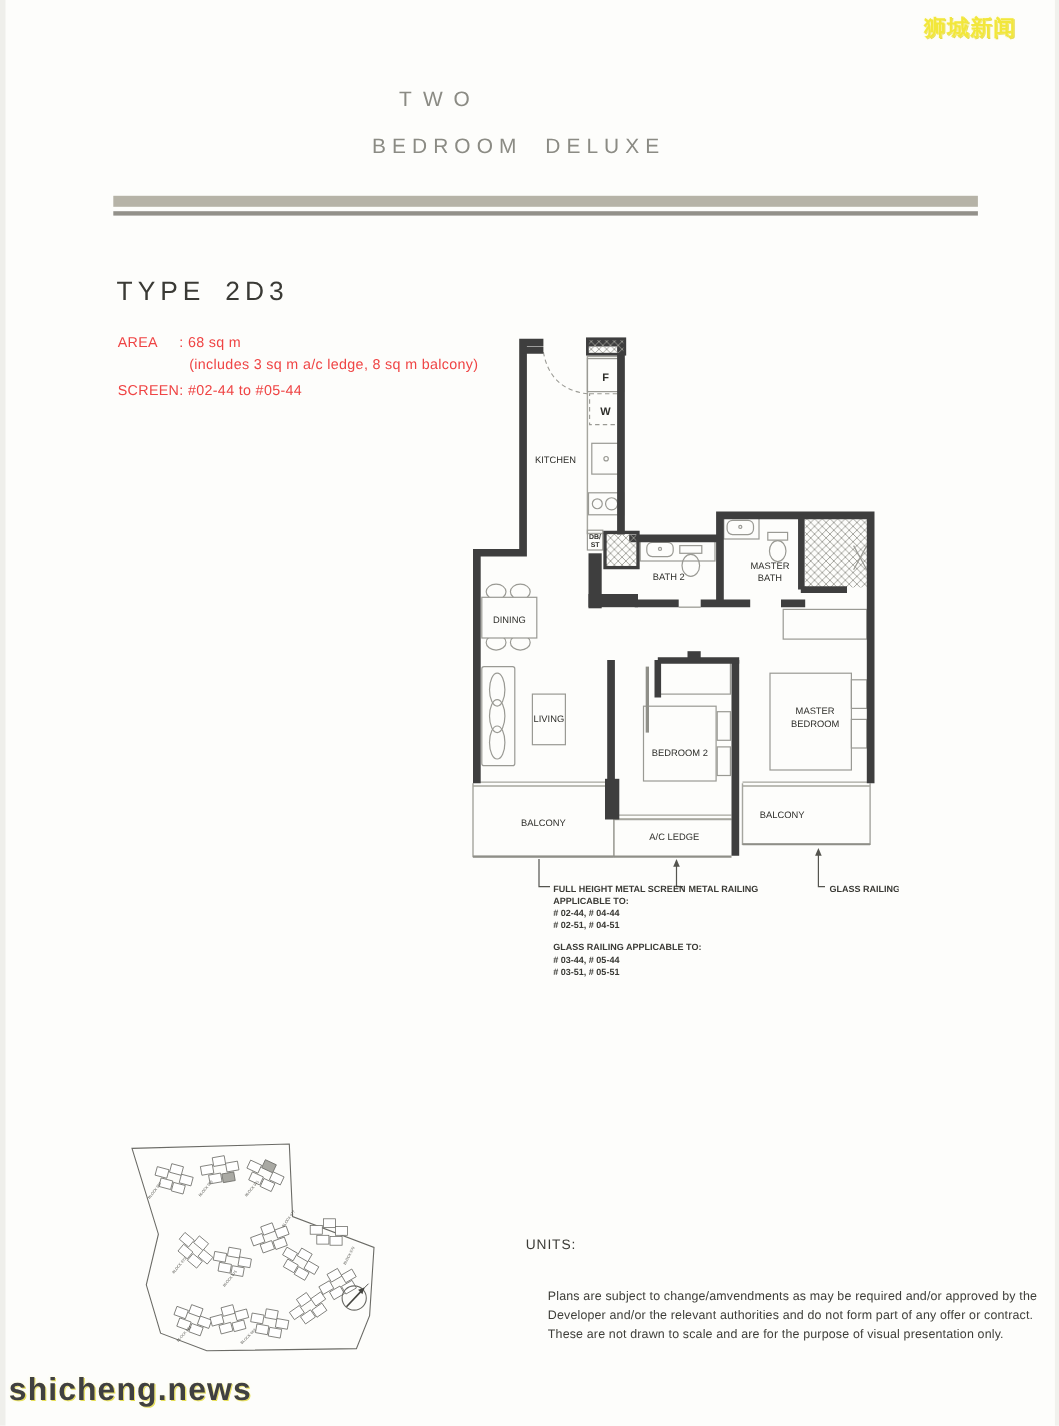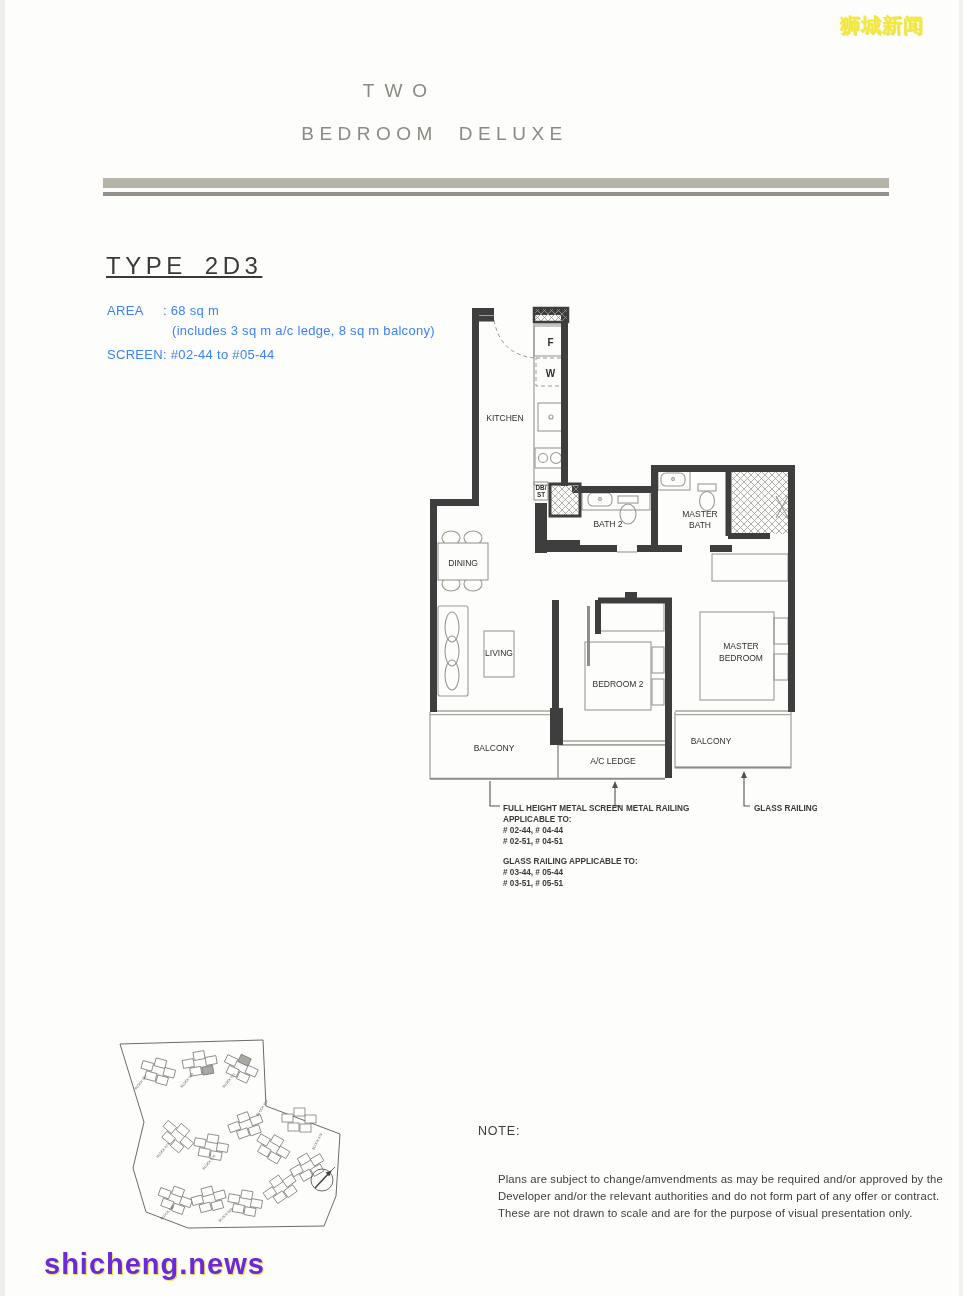--- a/index.html
+++ b/index.html
@@ -4,36 +4,36 @@
 <style>
   html,body{margin:0;padding:0;}
   body{width:963px;height:1296px;position:relative;background:#fdfdfb;
        font-family:"Liberation Sans",sans-serif;overflow:hidden;}
   .abs{position:absolute;}
   .edge-l{left:0;top:0;width:5px;height:1296px;background:#efefeb;}
   .edge-r{right:0;top:0;width:4px;height:1296px;background:#f1f1ed;}
 
   .wm-top{left:840px;top:12px;font-size:20px;font-weight:bold;color:#f2e73b;
           text-shadow:0 0 3px #fffbd8,1px 1px 0 #e0d42f;letter-spacing:1px;}
-  .wm-bottom{left:8px;top:1248px;font-size:29px;font-weight:bold;color:#6d28d9;
-          text-shadow:0 0 3px #fffbd0,1px 1px 0 #ded431;letter-spacing:1px;margin-left:36px;}
+  .wm-bottom{left:8px;top:1248px;font-size:29px;font-weight:bold;color:#404040;
+          text-shadow:0 0 3px #fffbd0,1px 1px 0 #ded431;letter-spacing:1px;}
 
   .title1{left:0;top:80px;width:800px;text-align:center;font-size:19px;
           letter-spacing:10px;color:#8b8b84;}
   .title2{left:0;top:123px;width:869px;text-align:center;font-size:19px;
-          letter-spacing:5.5px;word-spacing:10px;color:#8b8b84;}
+          letter-spacing:5.5px;word-spacing:10px;color:#8b8b84;padding-left:37px;}
 
   .rule{left:103px;top:178px;width:786px;}
   .rule .bar1{height:10px;background:#b6b3a7;}
   .rule .bar2{height:4px;background:#93918a;margin-top:4px;}
 
   .type{left:106px;top:252px;font-size:24px;letter-spacing:4.5px;
-        word-spacing:7px;color:#3a3a35;text-decoration:underline;}
-
-  .specs{left:107px;top:301px;font-size:13px;color:#3b82f6;letter-spacing:.3px;}
+        word-spacing:7px;color:#3a3a35;}
+
+  .specs{left:107px;top:301px;font-size:13px;color:#ef4444;letter-spacing:.3px;}
   .specs .row{display:flex;line-height:20px;}
   .specs .lab{width:56px;flex:0 0 56px;}
   .specs .gap{margin-top:4px;}
   .specs .ind{padding-left:9px;text-align:center;}
 
   .note-label{left:478px;top:1124px;font-size:12.5px;letter-spacing:.8px;color:#3b3b36;}
   .note-body{left:498px;top:1171px;font-size:11.3px;line-height:17.2px;
              letter-spacing:.15px;color:#3e3e39;}
 
   
@@ -333,20 +333,20 @@
       <text class="sp-label" transform="translate(120,194) rotate(-45)">BLOCK 983</text>
     </g>
   <g transform="translate(222,152)">
     <circle class="sp-line" r="11"></circle>
     <line x1="-7" y1="8" x2="9" y2="-9" stroke="#44443f" stroke-width="1.5"></line>
     <polygon fill="#44443f" points="9,-9 3.5,-7.5 7.5,-3.5"></polygon>
     <line x1="9" y1="-9" x2="13" y2="-13" stroke="#44443f" stroke-width="0.8"></line>
   </g>
 </svg>
 
-<div class="abs note-label">NOTE:</div>
+<div class="abs note-label">UNITS:</div>
 <div class="abs note-body">
   <div>Plans are subject to change/amvendments as may be required and/or approved by the</div>
   <div>Developer and/or the relevant authorities and do not form part of any offer or contract.</div>
   <div>These are not drawn to scale and are for the purpose of visual presentation only.</div>
 </div>
 
 <div class="abs wm-bottom">shicheng.news</div>
 
 </body></html>

